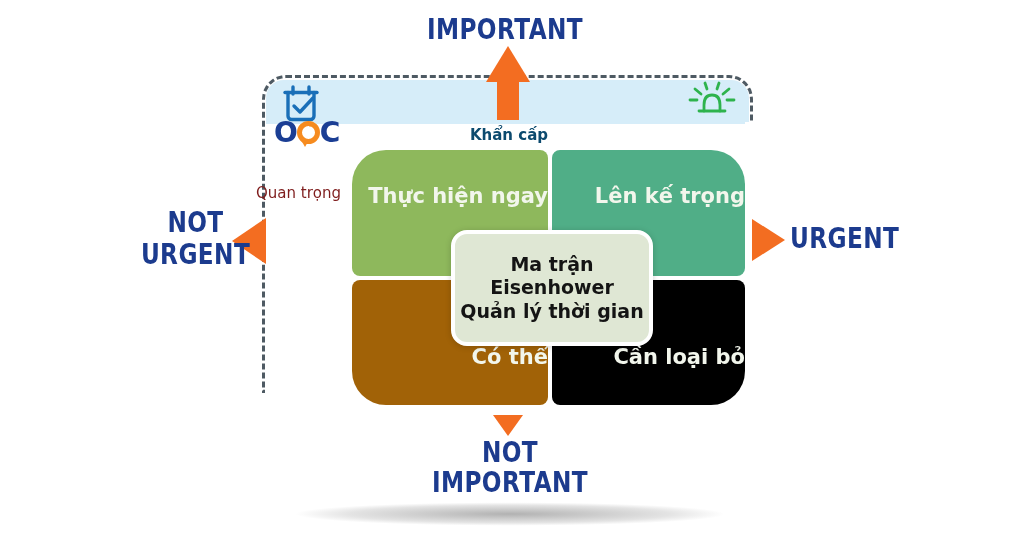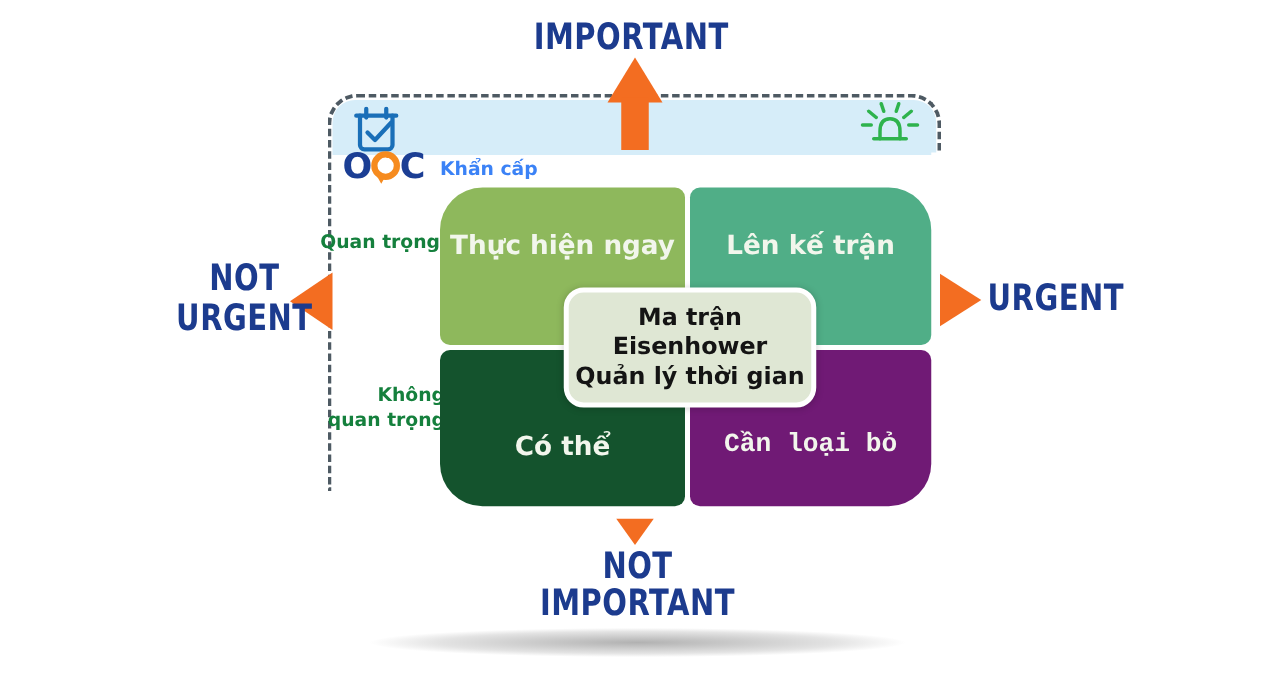--- a/index.html
+++ b/index.html
@@ -20,38 +20,38 @@
   .odc{left:274px;top:118px;z-index:4;display:flex;align-items:center;height:30px;}
   .odc-letter{font-size:28px;font-weight:800;color:#1b3e94;line-height:1;letter-spacing:-1px;}
   .odc-bubble{position:relative;width:13px;height:13px;border:5px solid #f68b1f;border-radius:50%;
     margin:0 0 2px 0;}
   .odc-bubble::after{content:"";position:absolute;left:-1px;bottom:-8px;width:0;height:0;
     border-left:4px solid transparent;border-right:4px solid transparent;border-top:7px solid #f68b1f;}
   .odc-bubble::before{content:"\2022\2022\2022";position:absolute;left:1px;top:-4px;
     font-size:7px;letter-spacing:1px;color:#f68b1f;}
 
   
-  .col-header{top:126px;font-size:15px;font-weight:700;color:#3b82f6;text-align:left;z-index:5;}
+  .col-header{top:126px;font-size:15px;font-weight:700;color:#0c4a6e;text-align:right;z-index:5;}
   .ch1{left:352px;width:196px;}
   .ch2{left:552px;width:193px;}
-  .row-label{font-size:15px;font-weight:700;color:#15803d;text-align:right;line-height:1.35;z-index:5;}
+  .row-label{font-size:15px;font-weight:400;color:#7f1d1d;text-align:left;line-height:1.35;z-index:5;}
   .rl1{left:256px;top:183px;width:96px;}
   .rl2{left:250px;top:306px;width:106px;}
   .row-label span,.quad-label span,.center-box span{display:block;}
 
   
-  .quad{z-index:5;display:flex;align-items:center;justify-content:center;
+  .quad{z-index:5;display:flex;align-items:center;justify-content:flex-end;
     color:#f2f6ec;font-weight:700;font-size:21px;text-align:center;line-height:1.25;box-sizing:border-box;}
   .q1{left:352px;top:150px;width:196px;height:126px;border-radius:34px 8px 8px 8px;padding-bottom:34px;}
   .q2{left:552px;top:150px;width:193px;height:126px;border-radius:8px 34px 8px 8px;padding-bottom:34px;}
   .q3{left:352px;top:280px;width:196px;height:125px;border-radius:8px 8px 8px 34px;padding-top:30px;}
   .q4{left:552px;top:280px;width:193px;height:125px;border-radius:8px 8px 34px 8px;padding-top:30px;}
 
   
-  .center-box{left:451px;top:230px;width:202px;height:96px;box-sizing:border-box;
+  .center-box{left:451px;top:230px;width:202px;height:116px;box-sizing:border-box;
     background:#dfe7d4;border:4px solid #ffffff;border-radius:16px;z-index:6;
     display:flex;flex-direction:column;align-items:center;justify-content:center;
     font-size:19px;font-weight:700;color:#141414;line-height:1.22;text-align:center;
     box-shadow:0 1px 6px rgba(0,0,0,.18);}
 
   
   .tri{width:0;height:0;z-index:7;}
   .arrow-up-head{left:486px;top:46px;border-left:22px solid transparent;
     border-right:22px solid transparent;border-bottom:36px solid #f36d21;}
   .arrow-up-shaft{left:497px;top:78px;width:22px;height:42px;background:#f36d21;z-index:7;}
@@ -112,43 +112,39 @@
       <line x1="33" y1="2" x2="31" y2="8"></line>
     </g>
   </svg>
 
   <div class="abs col-header ch1">Khẩn cấp</div>
 
   <div class="abs row-label rl1">
     <span>Quan trọng</span>
     <span></span>
   </div>
-  <div class="abs row-label rl2">
-    <span>Không</span>
-    <span>quan trọng</span>
-  </div>
 
   <div class="abs quad q1" style="background-color: rgb(142, 184, 92);">
     <div class="quad-label">
       <span>Thực hiện ngay</span>
       <span></span>
     </div>
   </div>
   <div class="abs quad q2" style="background-color: rgb(80, 174, 135);">
     <div class="quad-label">
-      <span>Lên kế trận</span>
+      <span>Lên kế trọng</span>
       <span></span>
     </div>
   </div>
-  <div class="abs quad q3" style="background-color: #14532d;">
+  <div class="abs quad q3" style="background-color: #a16207;">
     <div class="quad-label">
       <span>Có thể</span>
     </div>
   </div>
-  <div class="abs quad q4" style="background-color: #701a75; font-family: Liberation Mono, monospace;">
+  <div class="abs quad q4" style="background-color: #000000;">
     <div class="quad-label">
       <span>Cần loại bỏ</span>
       <span></span>
     </div>
   </div>
 
   <div class="abs center-box" style="background-color: rgb(223, 231, 212);">
     <span>Ma trận</span>
     <span>Eisenhower</span>
     <span>Quản lý thời gian</span>

